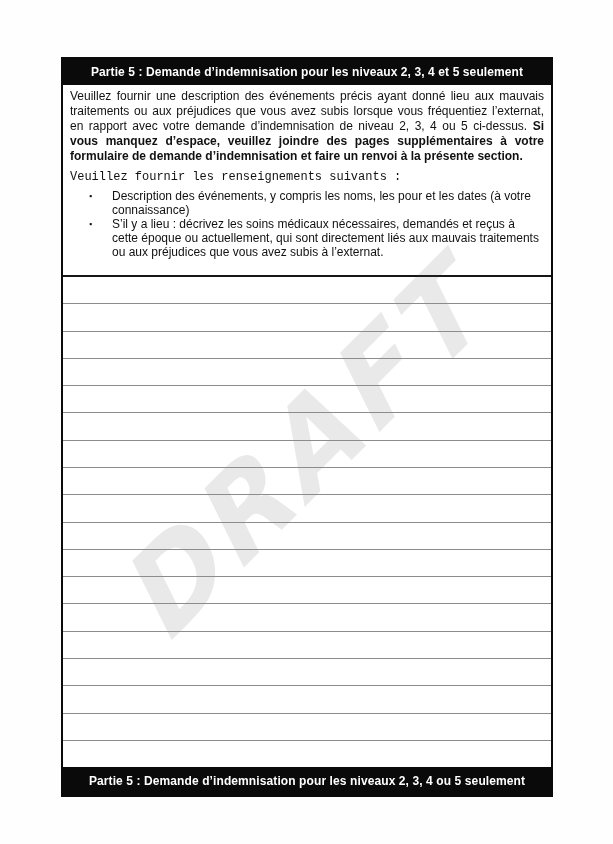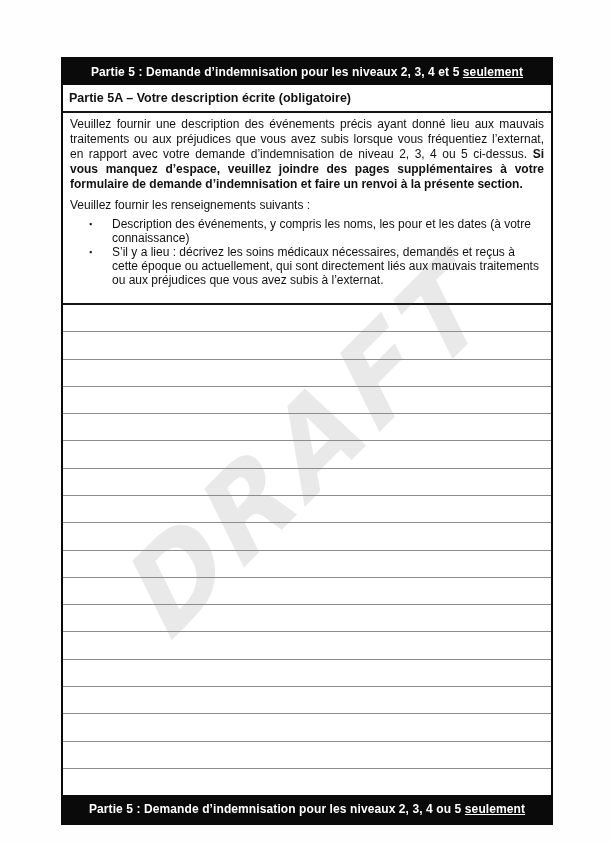--- a/index.html
+++ b/index.html
@@ -11,34 +11,34 @@
   .form-box{
     position:absolute;left:61px;top:57px;width:488px;
     border:2px solid #0a0a0a;background:#fff;
   }
   .banner{
     box-sizing:border-box;height:26px;background:#0a0a0a;color:#fff;
     font-weight:bold;font-size:12px;line-height:26px;text-align:center;
     letter-spacing:0.1px;white-space:nowrap;
   }
   .banner.bottom{height:28px;line-height:28px;}
-  .banner .und{text-decoration:underline;margin-top:16px;}
+  .banner .und{margin-top:16px;}
   .header-row{
     box-sizing:border-box;height:28px;border-bottom:2px solid #161616;
     font-weight:bold;font-size:12.5px;line-height:26px;padding-left:6px;
     background:#fff;white-space:nowrap;
   }
   .instructions{
     box-sizing:border-box;height:192px;border-bottom:2px solid #161616;
     padding:4px 7px 0 7px;font-size:12px;line-height:15px;overflow:hidden;
     background:transparent;
   }
   .para{margin:0 0 6px 0;text-align:justify;}
   .para b{font-weight:bold;}
-  .intro{margin:0 0 4px 0;}
+  .intro{margin:0 0 4px 0;font-family:Liberation Mono, monospace;}
   ul.bullets{margin:0;padding:0;list-style:none;}
   ul.bullets li{display:flex;margin-left:16px;line-height:14px;}
   .marker{flex:none;width:23px;font-size:8.5px;line-height:14px;padding-left:3px;}
   .li-text{flex:1;}
   .writing-area{
     position:relative;height:490px;display:flex;flex-direction:column;
   }
   .rule-row{
     flex:1;border-bottom:1px solid #8c8c8c;position:relative;z-index:1;
   }
@@ -56,23 +56,20 @@
 </head>
 <body>
 
 <div class="page">
   <div class="form-box">
 
     <div class="banner top">
       <span>Partie 5 : Demande d’indemnisation pour les niveaux 2, 3, 4 et 5 </span><span class="und">seulement</span>
     </div>
 
-    <div class="header-row">
-      <span>Partie 5A – Votre description écrite (obligatoire)</span>
-    </div>
 
     <div class="instructions">
       <p class="para"><span>Veuillez fournir une description des événements précis ayant donné lieu aux mauvais traitements ou aux préjudices que vous avez subis lorsque vous fréquentiez l’externat, en rapport avec votre demande d’indemnisation de niveau 2, 3, 4 ou 5 ci-dessus. </span><b>Si vous manquez d’espace, veuillez joindre des pages supplémentaires à votre formulaire de demande d’indemnisation et faire un renvoi à la présente section.</b></p>
       <p class="intro">Veuillez fournir les renseignements suivants :</p>
       <ul class="bullets">
         <li>
           <span class="marker">▪</span>
           <span class="li-text">Description des événements, y compris les noms, les pour et les dates (à votre connaissance)</span>
         </li>
         <li>

